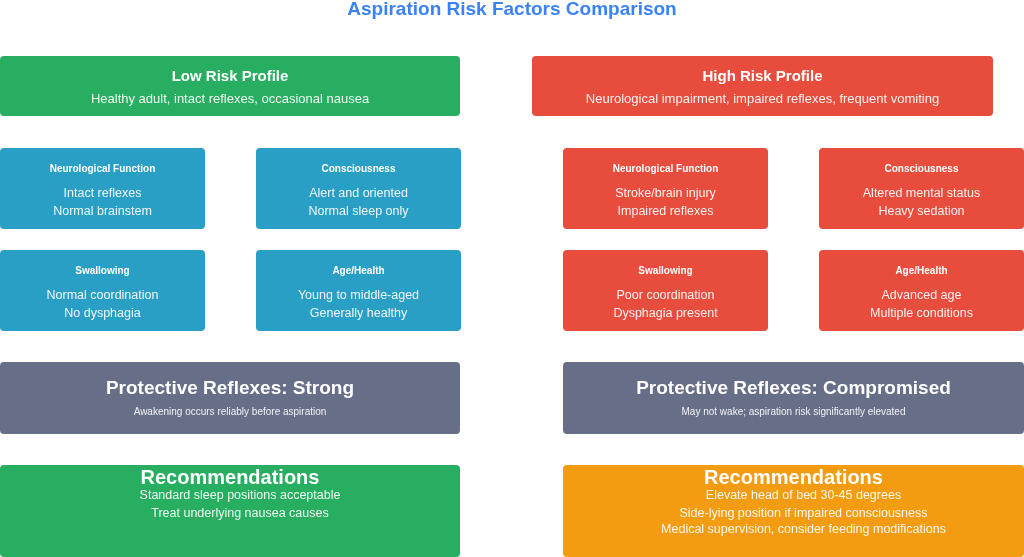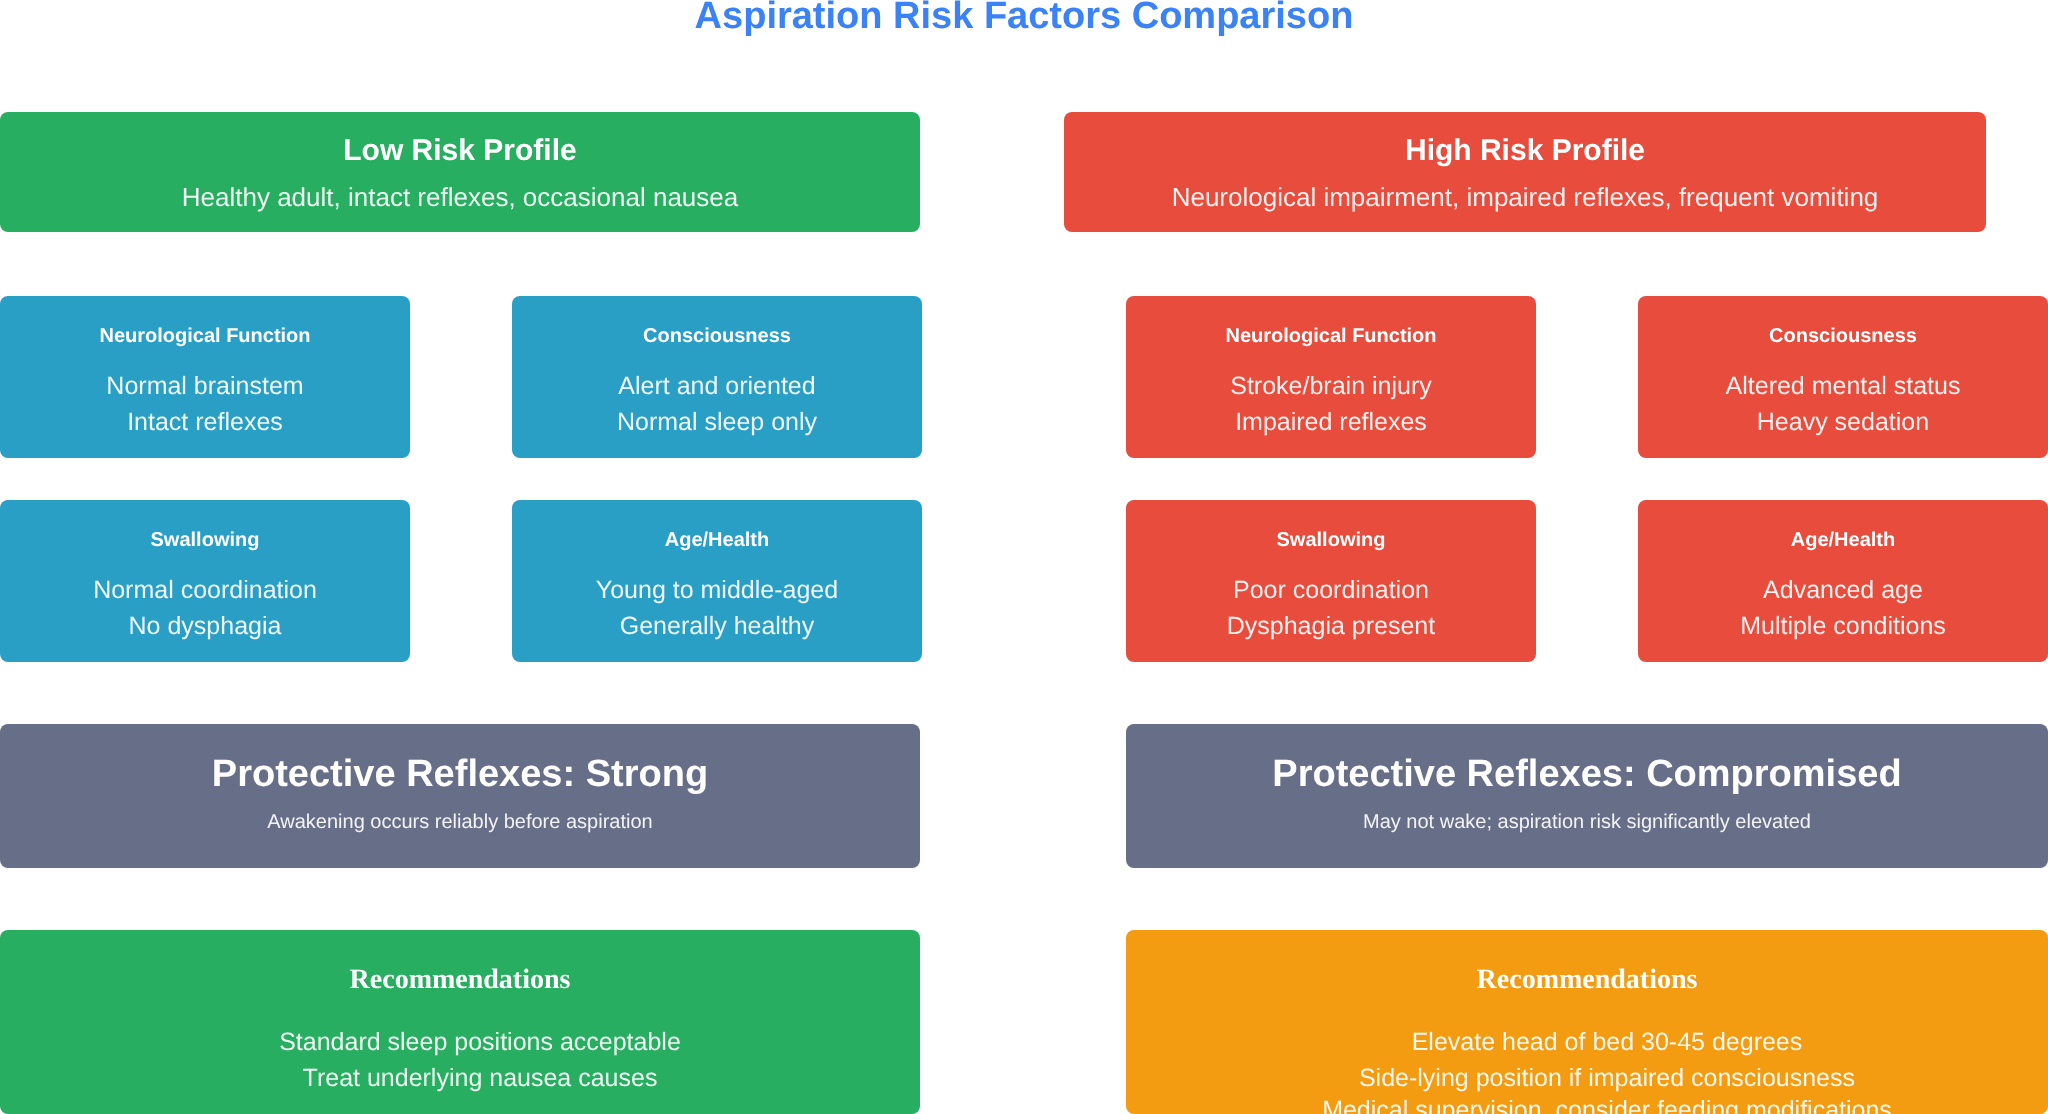--- a/index.html
+++ b/index.html
@@ -8,40 +8,40 @@
   .box { position: absolute; border-radius: 4px; color: #ffffff; text-align: center; box-sizing: border-box; }
   .box .h { font-weight: bold; }
   .box .t { color: rgba(255,255,255,0.92); }
   .profile .h { font-size: 15px; margin-top: 11px; line-height: 18px; }
   .profile .t { font-size: 13px; margin-top: 6px; line-height: 16px; }
   .small .h { font-size: 10px; margin-top: 12px; line-height: 17px; }
   .small .t { font-size: 12.5px; line-height: 18px; }
   .small .lines { margin-top: 7px; }
   .reflex .h { font-size: 19px; margin-top: 17px; line-height: 17px; }
   .reflex .t { font-size: 10px; margin-top: 8px; line-height: 16px; }
-  .recs .h { font-size: 14px; margin-top: 17px; line-height: 17px; font-family: Liberation Serif, serif; }
-  .recs .lines { margin-top: 14px; padding-left: 20px; }
+  .recs .h { font-size: 20px; margin-top: 4px; line-height: 17px; }
+  .recs .lines { margin-top: 1px; padding-left: 20px; }
   .recs .t { font-size: 12.5px; line-height: 16px; }
   .recs .t.gap { margin-top: 2px; }
 </style>
 </head>
 <body>
 
 <div class="title">Aspiration Risk Factors Comparison</div>
 
 <div class="box profile" style="left:0;top:56px;width:460px;height:60px;background:#27ae60;">
   <div class="h">Low Risk Profile</div>
   <div class="t">Healthy adult, intact reflexes, occasional nausea</div>
 </div>
 
 <div class="box small" style="left:0;top:148px;width:205px;height:81px;background:#2a9fc5;">
   <div class="h">Neurological Function</div>
   <div class="lines">
+    <div class="t">Intact reflexes</div>
     <div class="t">Normal brainstem</div>
-    <div class="t">Intact reflexes</div>
   </div>
 </div>
 <div class="box small" style="left:256px;top:148px;width:205px;height:81px;background:#2a9fc5;">
   <div class="h">Consciousness</div>
   <div class="lines">
     <div class="t">Alert and oriented</div>
     <div class="t">Normal sleep only</div>
   </div>
 </div>
 <div class="box small" style="left:0;top:250px;width:205px;height:81px;background:#2a9fc5;">

